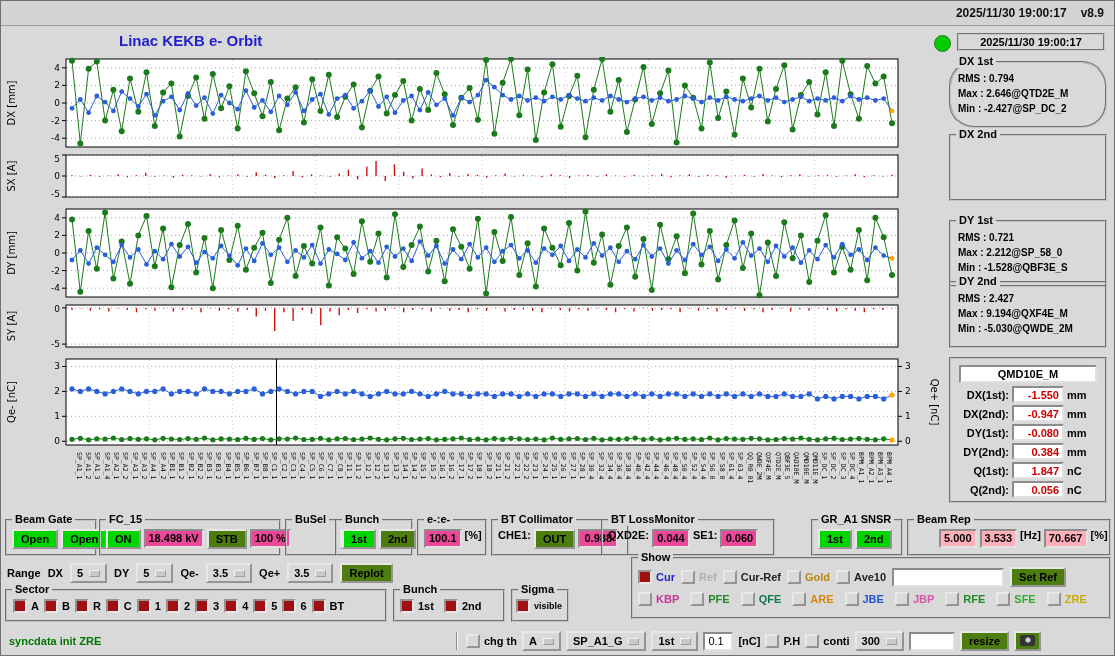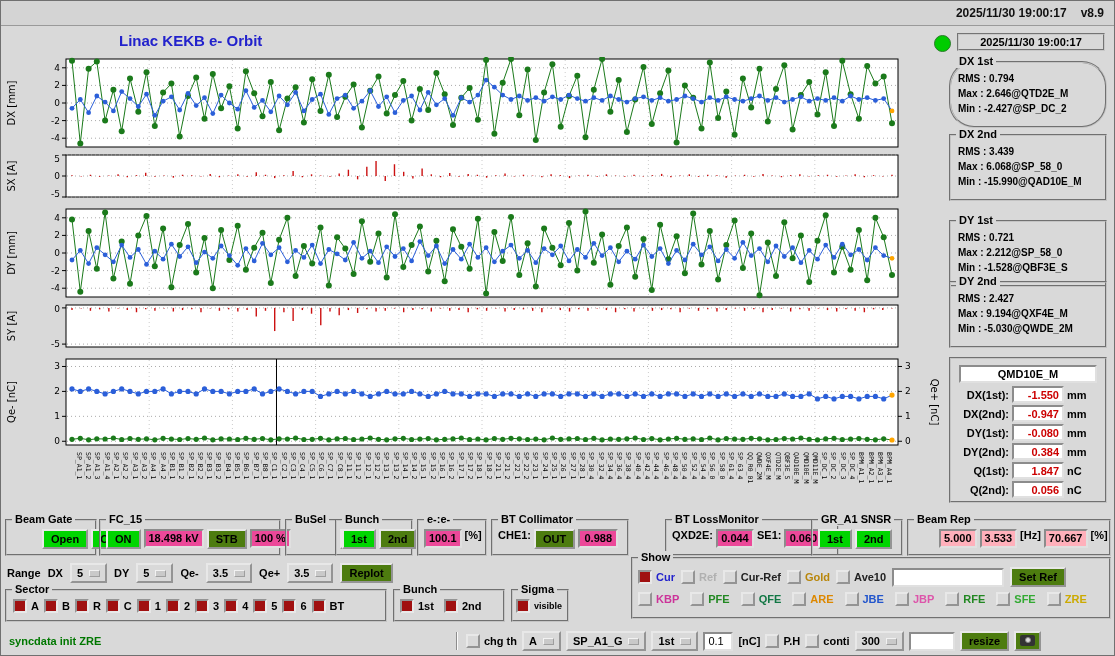--- a/index.html
+++ b/index.html
@@ -1092,25 +1092,20 @@
       <div class="tk-frame statframe" style="top: 60px; border-radius: 25px;">
         <span class="flabel">DX 1st</span>
         <div class="statbody">
           <div class="statline">RMS : 0.794</div>
           <div class="statline">Max : 2.646@QTD2E_M</div>
           <div class="statline">Min : -2.427@SP_DC_2</div>
         </div>
       </div>
       <div class="tk-frame statframe" style="top: 133px;">
         <span class="flabel">DX 2nd</span>
-        <div class="statbody">
-          <div class="statline">RMS : 3.439</div>
-          <div class="statline">Max : 6.068@SP_58_0</div>
-          <div class="statline">Min : -15.990@QAD10E_M</div>
-        </div>
       </div>
       <div class="tk-frame statframe" style="top: 207px; margin-top: 12px;">
         <span class="flabel">DY 1st</span>
         <div class="statbody">
           <div class="statline">RMS : 0.721</div>
           <div class="statline">Max : 2.212@SP_58_0</div>
           <div class="statline">Min : -1.528@QBF3E_S</div>
         </div>
       </div>
       <div class="tk-frame statframe" style="top: 280px;">
@@ -1153,21 +1148,21 @@
         </div>
         <div class="qrow">
           <span class="qlabel">Q(2nd):</span>
           <span class="qval">0.056</span>
           <span class="qunit">nC</span>
         </div>
       </div>
   </div>
 
   <div id="frames-row1">
-      <div class="tk-frame rowframe" style="left: 4px; width: 92px; padding-left: 30px;">
+      <div class="tk-frame rowframe" style="left: 4px; width: 92px;">
         <span class="flabel">Beam Gate</span>
         <div class="finner">
           <button class="btn green">Open</button>
           <button class="btn green">Open</button>
         </div>
       </div>
       <div class="tk-frame rowframe" style="left: 98px; width: 182px;">
         <span class="flabel">FC_15</span>
         <div class="finner">
           <button class="btn green">ON</button>
@@ -1197,21 +1192,21 @@
         </div>
       </div>
       <div class="tk-frame rowframe" style="left: 490px; width: 138px;">
         <span class="flabel">BT Collimator</span>
         <div class="finner">
           <span class="lbl">CHE1:</span>
           <button class="btn">OUT</button>
           <span class="val" style="width: 40px;">0.988</span>
         </div>
       </div>
-      <div class="tk-frame rowframe" style="left: 664px; width: 174px;">
+      <div class="tk-frame rowframe" style="left: 600px; width: 174px;">
         <span class="flabel">BT LossMonitor</span>
         <div class="finner">
           <span class="lbl">QXD2E:</span>
           <span class="val" style="width: 38px;">0.044</span>
           <span class="lbl">SE1:</span>
           <span class="val" style="width: 38px;">0.060</span>
         </div>
       </div>
       <div class="tk-frame rowframe" style="left: 810px; width: 92px;">
         <span class="flabel">GR_A1 SNSR</span>

